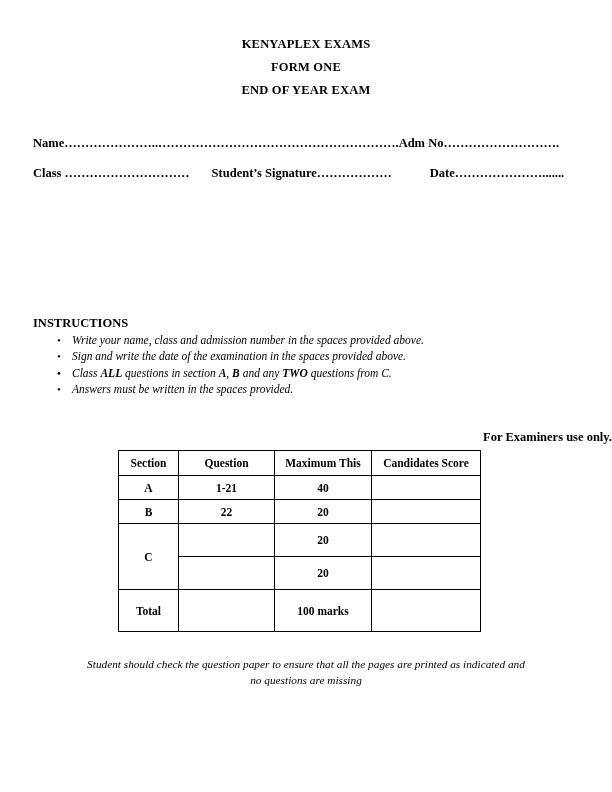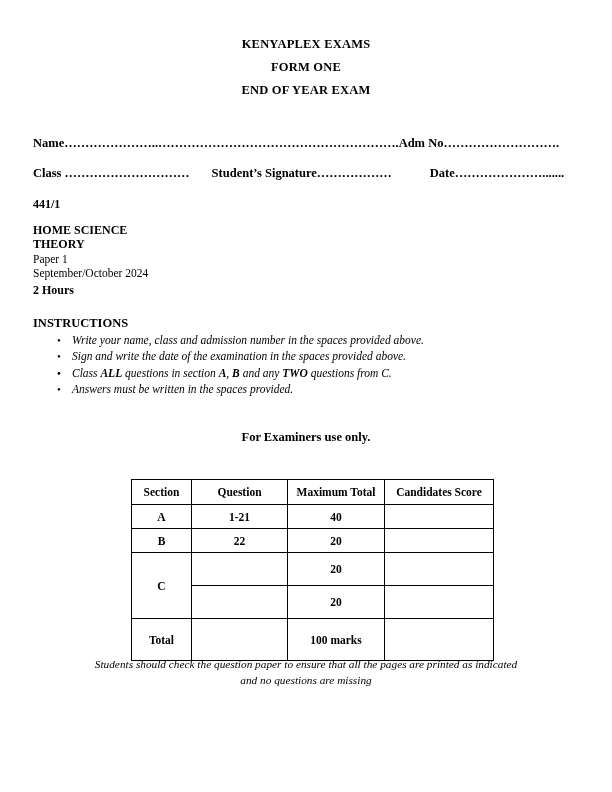--- a/index.html
+++ b/index.html
@@ -102,33 +102,32 @@
     line-height: 16.4px;
   }
   .bullet-row b { font-weight: bold; font-style: italic; }
 
   
   .exam-caption {
     position: absolute;
     left: 0;
     top: 430px;
     width: 612px;
-    text-align: center;
+    text-align: right;
     font-weight: bold;
     font-size: 12.5px;
     font-family: Liberation Serif, serif;
   }
   table.exam-table {
     position: absolute;
-    left: 131px;
+    left: 118px;
     top: 450px;
     width: 358px;
     border-collapse: collapse;
     table-layout: fixed;
-    margin-top: 29px;
   }
   table.exam-table td,
   table.exam-table th {
     border: 1px solid #000000;
     text-align: center;
     vertical-align: middle;
     font-weight: bold;
     font-size: 11.5px;
     padding: 0;
   }
@@ -167,45 +166,37 @@
   <div class="fields">
     <div class="field-row">
       <span class="seg">Name</span><span class="seg">…………………..………………………………………………….</span><span class="seg">Adm No</span><span class="seg">……………………….</span>
     </div>
     <div class="field-row">
       <span class="seg">Class</span>
       <span class="seg">…………………………</span><span class="gap-sm"></span><span class="seg">Student’s Signature</span><span class="seg">………………</span><span class="gap-md"></span><span class="seg">Date</span><span class="seg">………………….......</span>
     </div>
   </div>
 
-  <div class="paperinfo">
-    <div class="code">441/1</div>
-    <div class="b">HOME SCIENCE</div>
-    <div class="b">THEORY</div>
-    <div class="r">Paper 1</div>
-    <div class="r">September/October 2024</div>
-    <div class="b spacer-top">2 Hours</div>
-  </div>
 
   <div class="instructions-title">INSTRUCTIONS</div>
   <div class="instructions" id="instructions-list">
       <div class="bullet-row"><span class="dot">•</span><span><span>Write your name, class and admission number in the spaces provided above.</span></span></div>
       <div class="bullet-row"><span class="dot">•</span><span><span>Sign and write the date of the examination in the spaces provided above.</span></span></div>
       <div class="bullet-row"><span class="dot">•</span></div>
       <div class="bullet-row"><span class="dot">•</span><span><span>Class </span><b>ALL</b><span> questions in section </span><b>A</b><span>, </span><b>B</b><span> and any </span><b>TWO</b><span> questions from C.</span></span></div>
       <div class="bullet-row"><span class="dot">•</span><span><span>Answers must be written in the spaces provided.</span></span></div>
     </div>
 
   <div class="exam-caption">For Examiners use only.</div>
   <table class="exam-table">
     <thead>
       <tr>
         <th class="col-section">Section</th>
         <th class="col-question">Question</th>
-        <th class="col-max">Maximum Total</th>
+        <th class="col-max">Maximum This</th>
         <th class="col-cand">Candidates Score</th>
       </tr>
     </thead>
     <tbody>
       <tr class="r-ab">
         <td>A</td>
         <td>1-21</td>
         <td>40</td>
         <td></td>
       </tr>
@@ -228,15 +219,15 @@
       </tr>
       <tr class="r-total">
         <td>Total</td>
         <td></td>
         <td>100 marks</td>
         <td></td>
       </tr>
     </tbody>
   </table>
 
-  <div class="footer-note">Students should check the question paper to ensure that all the pages are printed as indicated and no questions are missing</div>
+  <div class="footer-note">Student should check the question paper to ensure that all the pages are printed as indicated and no questions are missing</div>
 
 </div>
 
 </body></html>

